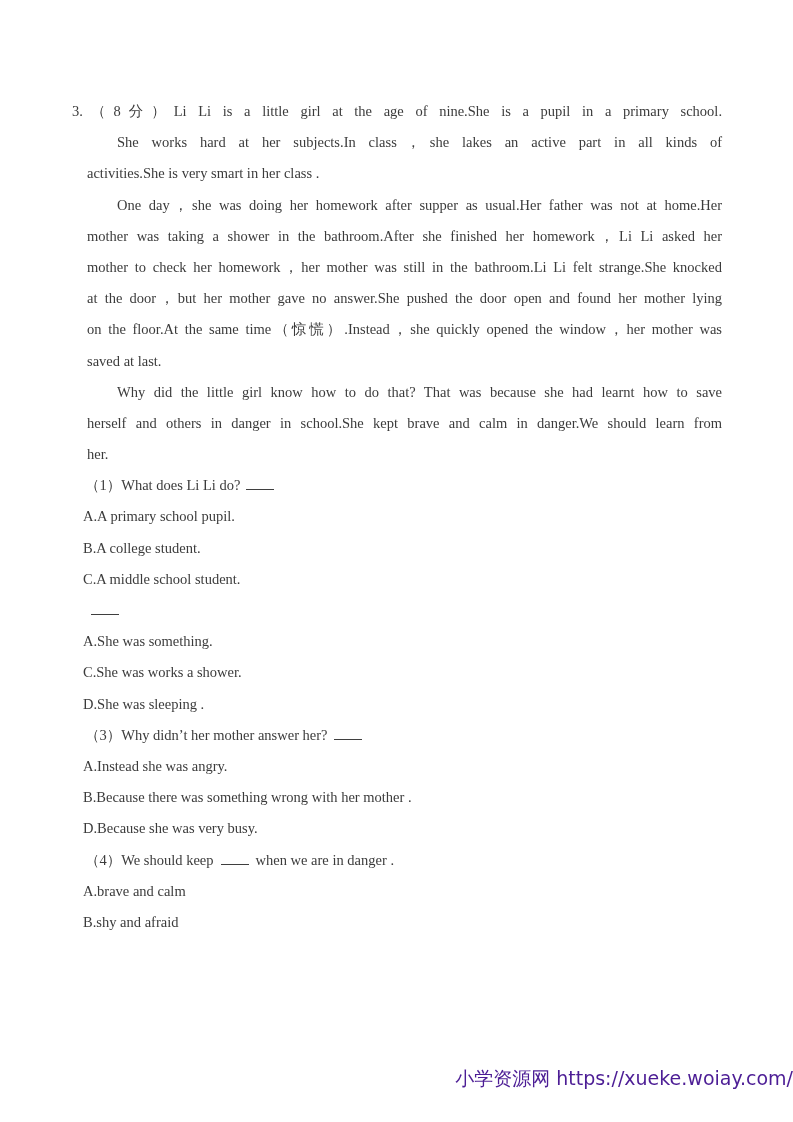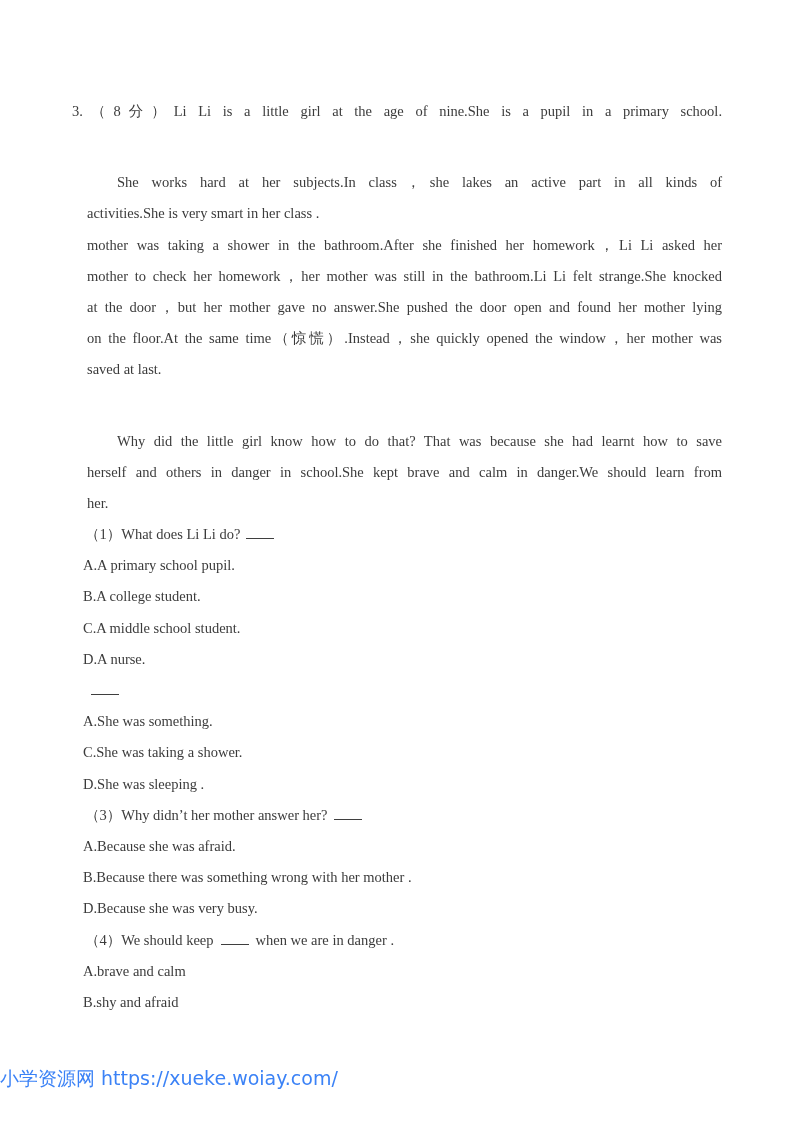--- a/index.html
+++ b/index.html
@@ -19,83 +19,83 @@
     width:650px;
     font-size:14.5px;
   }
   .line{
     height:31.2px;
     line-height:31.2px;
     padding-left:15px;
     box-sizing:border-box;
   }
   .line.first{padding-left:0;}
-  .line.ind{padding-left:45px;margin-top:40px;}
+  .line.ind{padding-left:45px;}
   .line.q{padding-left:13px;}
   .line.opt{padding-left:11px;}
   .j{text-align:justify;text-align-last:justify;}
   .blank{
     display:inline-block;
     width:28px;
     height:13px;
     border-bottom:1.5px solid #3f3f3f;
     margin-left:6px;
     vertical-align:baseline;
   }
   .blank.mid{margin:0 7px;}
   .footer{
     position:absolute;
     left:0;
     top:1066px;
     width:100%;
-    text-align:left;
+    text-align:right;
     font-family:"DejaVu Sans","Liberation Sans",sans-serif;
     font-size:19px;
     line-height:24px;
-    color:#3b82f6;
+    color:#4c1d95;
   }
 </style>
 </head>
 <body>
 
 <div class="sheet">
   <div class="content">
 
     <div class="line first j"><span>3.</span><span>（8分）</span><span>Li Li is a little girl at the age of nine.She is a pupil in a primary school.</span></div>
     <div class="line ind j">She works hard at her subjects.In class，she lakes an active part in all kinds of</div>
     <div class="line">activities.She is very smart in her class .</div>
 
+    <div class="line ind j">One day，she was doing her homework after supper as usual.Her father was not at home.Her</div>
     <div class="line j">mother was taking a shower in the bathroom.After she finished her homework，Li Li asked her</div>
     <div class="line j">mother to check her homework，her mother was still in the bathroom.Li Li felt strange.She knocked</div>
     <div class="line j">at the door，but her mother gave no answer.She pushed the door open and found her mother lying</div>
     <div class="line j">on the floor.At the same time（惊慌）.Instead，she quickly opened the window，her mother was</div>
     <div class="line">saved at last.</div>
 
     <div class="line ind j">Why did the little girl know how to do that? That was because she had learnt how to save</div>
     <div class="line j">herself and others in danger in school.She kept brave and calm in danger.We should learn from</div>
     <div class="line">her.</div>
 
     <section>
       <div class="line q"><span>（1）What does Li Li do?</span><span class="blank"></span><span></span></div>
       <div class="line opt">A.A primary school pupil.</div>
       <div class="line opt">B.A college student.</div>
       <div class="line opt">C.A middle school student.</div>
-      <div class="line opt">D.A nurse.</div>
     </section>
 
     <section>
       <div class="line q"><span class="blank"></span><span></span></div>
       <div class="line opt">A.She was something.</div>
-      <div class="line opt">C.She was taking a shower.</div>
+      <div class="line opt">C.She was works a shower.</div>
       <div class="line opt">D.She was sleeping .</div>
     </section>
 
     <section>
       <div class="line q"><span>（3）Why didn’t her mother answer her?</span><span class="blank"></span><span></span></div>
-      <div class="line opt">A.Because she was afraid.</div>
+      <div class="line opt">A.Instead she was angry.</div>
       <div class="line opt">B.Because there was something wrong with her mother .</div>
       <div class="line opt">D.Because she was very busy.</div>
     </section>
 
     <section>
       <div class="line q"><span>（4）We should keep</span><span class="blank mid"></span><span>when we are in danger .</span></div>
       <div class="line opt">A.brave and calm</div>
       <div class="line opt">B.shy and afraid</div>
     </section>
 

